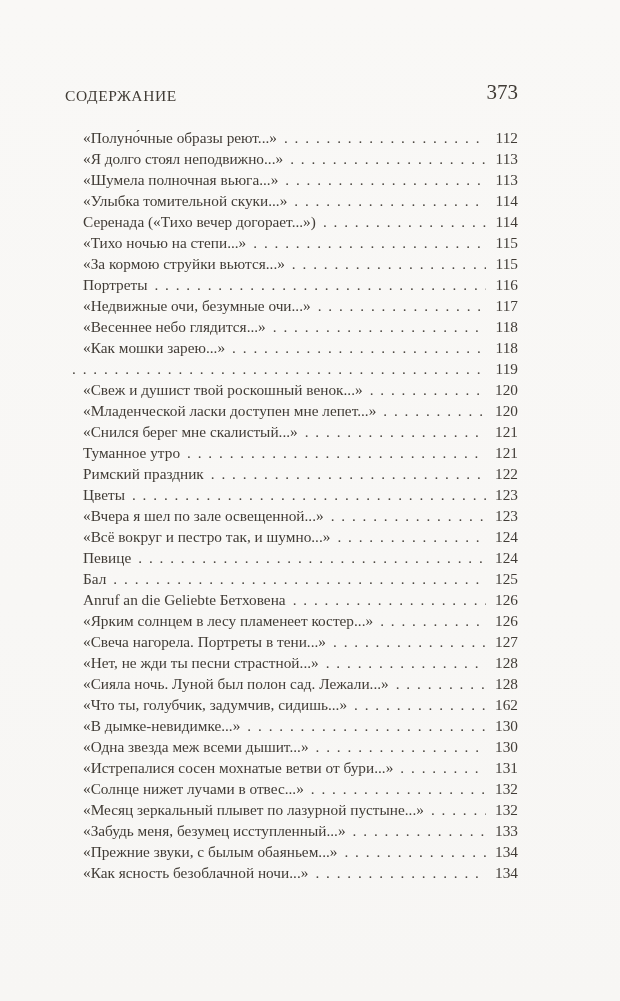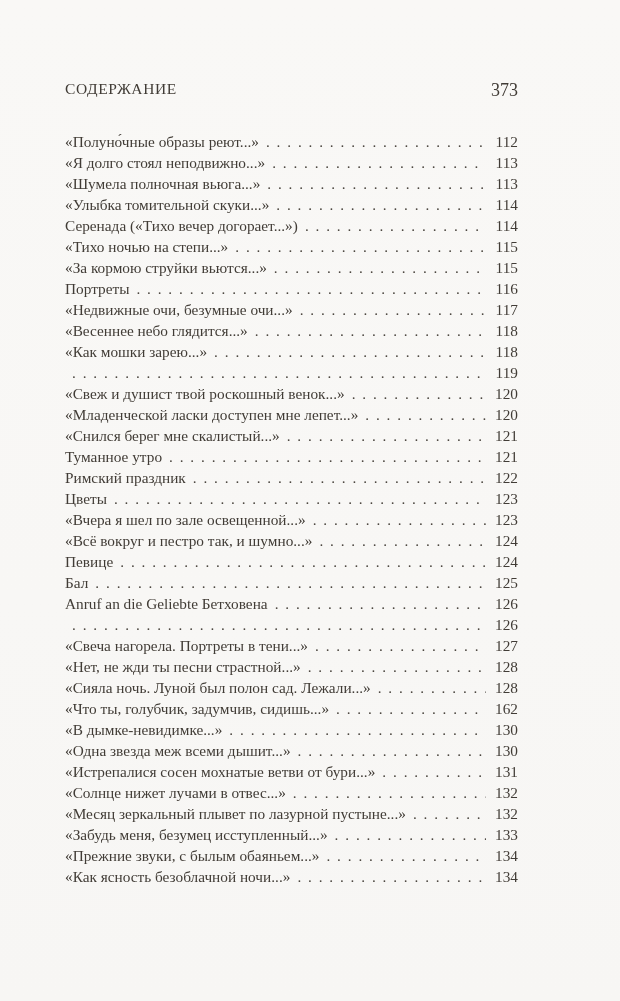--- a/index.html
+++ b/index.html
@@ -17,44 +17,45 @@
     margin: 0 auto;
     background: linear-gradient(180deg, #f9f8f6 0%, #f8f7f5 60%, #f7f6f4 100%);
     color: #413c36;
     overflow: hidden;
     box-sizing: border-box;
     padding: 80px 102px 0 65px;
   }
   .toc-header {
     display: flex;
     justify-content: space-between;
-    align-items: flex-start;
-    margin-bottom: 30px;
+    align-items: flex-end;
+    margin-bottom: 22px;
   }
   .toc-header .title {
     font-size: 15.5px;
     letter-spacing: 0.6px;
   }
   .toc-header .pageno {
-    font-size: 18px;
+    font-size: 21px;
     font-variant-numeric: oldstyle-nums;
   }
   .toc-list {
     display: block;
   }
   .toc-row {
     display: flex;
     align-items: baseline;
     height: 21px;
     line-height: 21px;
     font-size: 15.3px;
     white-space: nowrap;
   }
   .toc-row .entry-title {
     flex: 0 0 auto;
+    margin-left: 18px;
   }
   .toc-row .leader {
     flex: 1 1 auto;
     overflow: hidden;
     margin: 0 5px 0 7px;
     color: #4a453e;
   }
   .toc-row .leader::after {
     content: ". . . . . . . . . . . . . . . . . . . . . . . . . . . . . . . . . . . . . . . . . . . . . . . . . . . . . . . . . . . .";
     letter-spacing: 1.5px;
@@ -186,20 +187,21 @@
       <span class="entry-title">Бал</span>
       <span class="leader"></span>
       <span class="entry-page">125</span>
     </div>
       <div class="toc-row">
       <span class="entry-title">Anruf an die Geliebte Бетховена</span>
       <span class="leader"></span>
       <span class="entry-page">126</span>
     </div>
       <div class="toc-row">
+      <span class="entry-title">«Ярким солнцем в лесу пламенеет костер...»</span>
       <span class="leader"></span>
       <span class="entry-page">126</span>
     </div>
       <div class="toc-row">
       <span class="entry-title">«Свеча нагорела. Портреты в тени...»</span>
       <span class="leader"></span>
       <span class="entry-page">127</span>
     </div>
       <div class="toc-row">
       <span class="entry-title">«Нет, не жди ты песни страстной...»</span>

